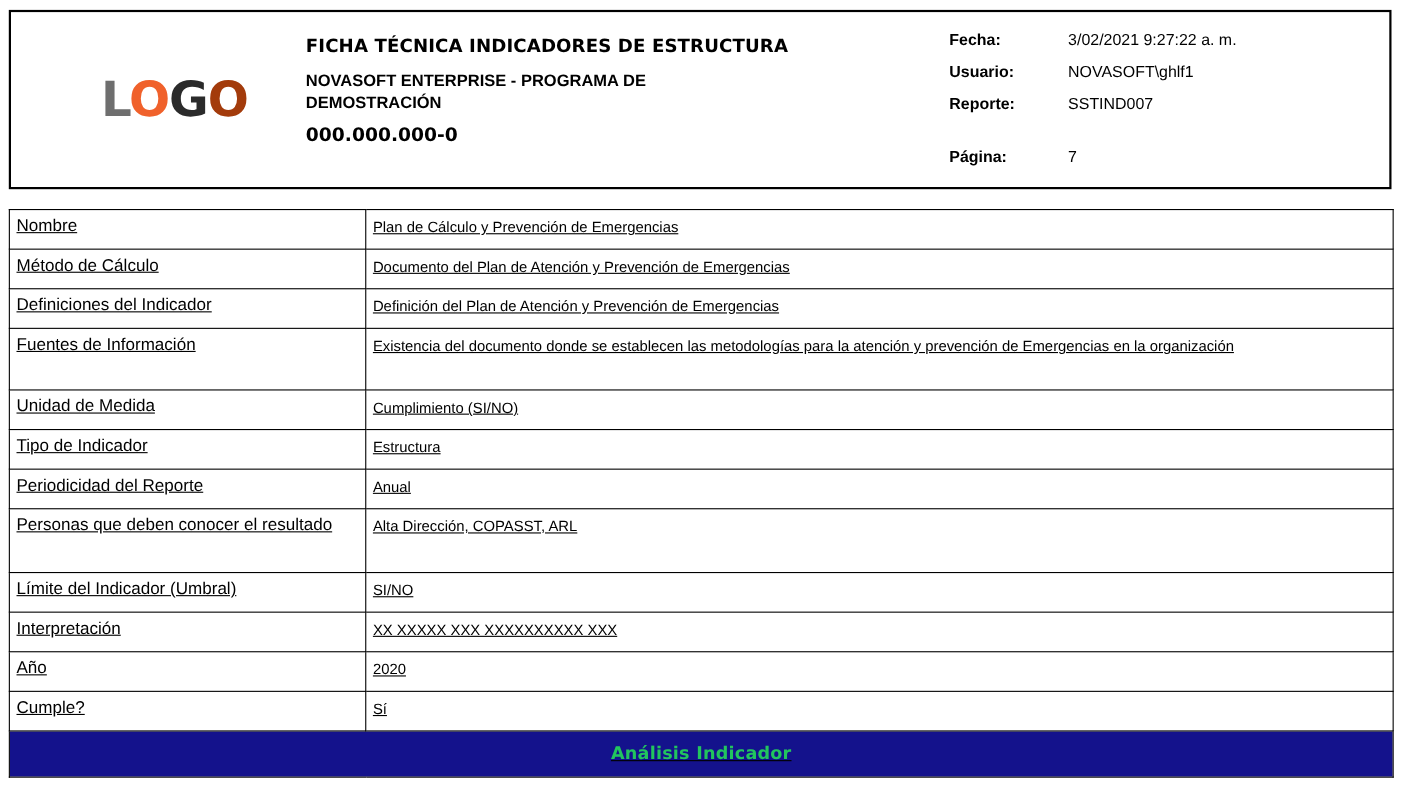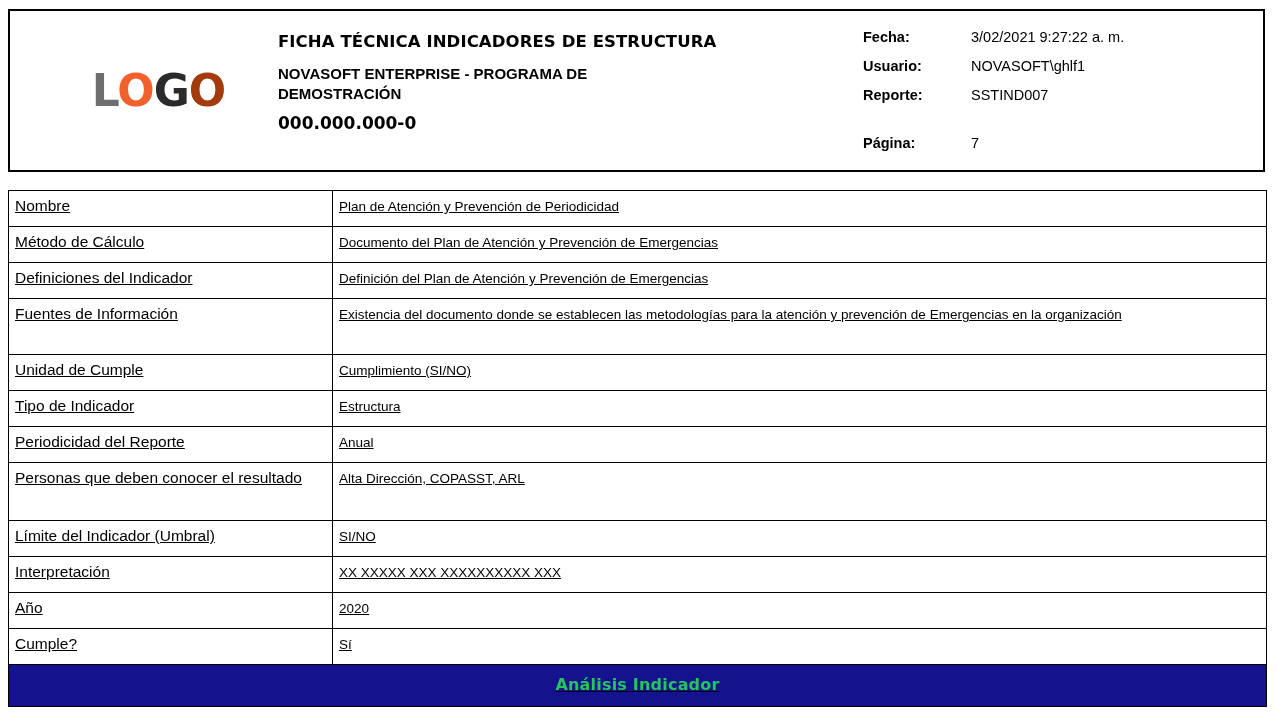--- a/index.html
+++ b/index.html
@@ -206,21 +206,21 @@
       <col class="col-label">
       <col>
     </colgroup>
   <tbody>
 
     <tr class="row-h1">
       <td>
           <div class="cell-label">Nombre</div>
         </td>
       <td>
-          <div class="cell-value">Plan de Atención y Prevención de Periodicidad</div>
+          <div class="cell-value">Plan de Cálculo y Prevención de Emergencias</div>
         </td>
     </tr>
 
     <tr class="row-h1">
       <td>
           <div class="cell-label">Método de Cálculo</div>
         </td>
       <td>
           <div class="cell-value">Documento del Plan de Atención y Prevención de Emergencias</div>
         </td>
@@ -239,21 +239,21 @@
       <td>
           <div class="cell-label">Fuentes de Información</div>
         </td>
       <td>
           <div class="cell-value">Existencia del documento donde se establecen las metodologías para la atención y prevención de Emergencias en la organización</div>
         </td>
     </tr>
 
     <tr class="row-h1">
       <td>
-          <div class="cell-label">Unidad de Cumple</div>
+          <div class="cell-label">Unidad de Medida</div>
         </td>
       <td>
           <div class="cell-value">Cumplimiento (SI/NO)</div>
         </td>
     </tr>
 
     <tr class="row-h1">
       <td>
           <div class="cell-label">Tipo de Indicador</div>
         </td>

